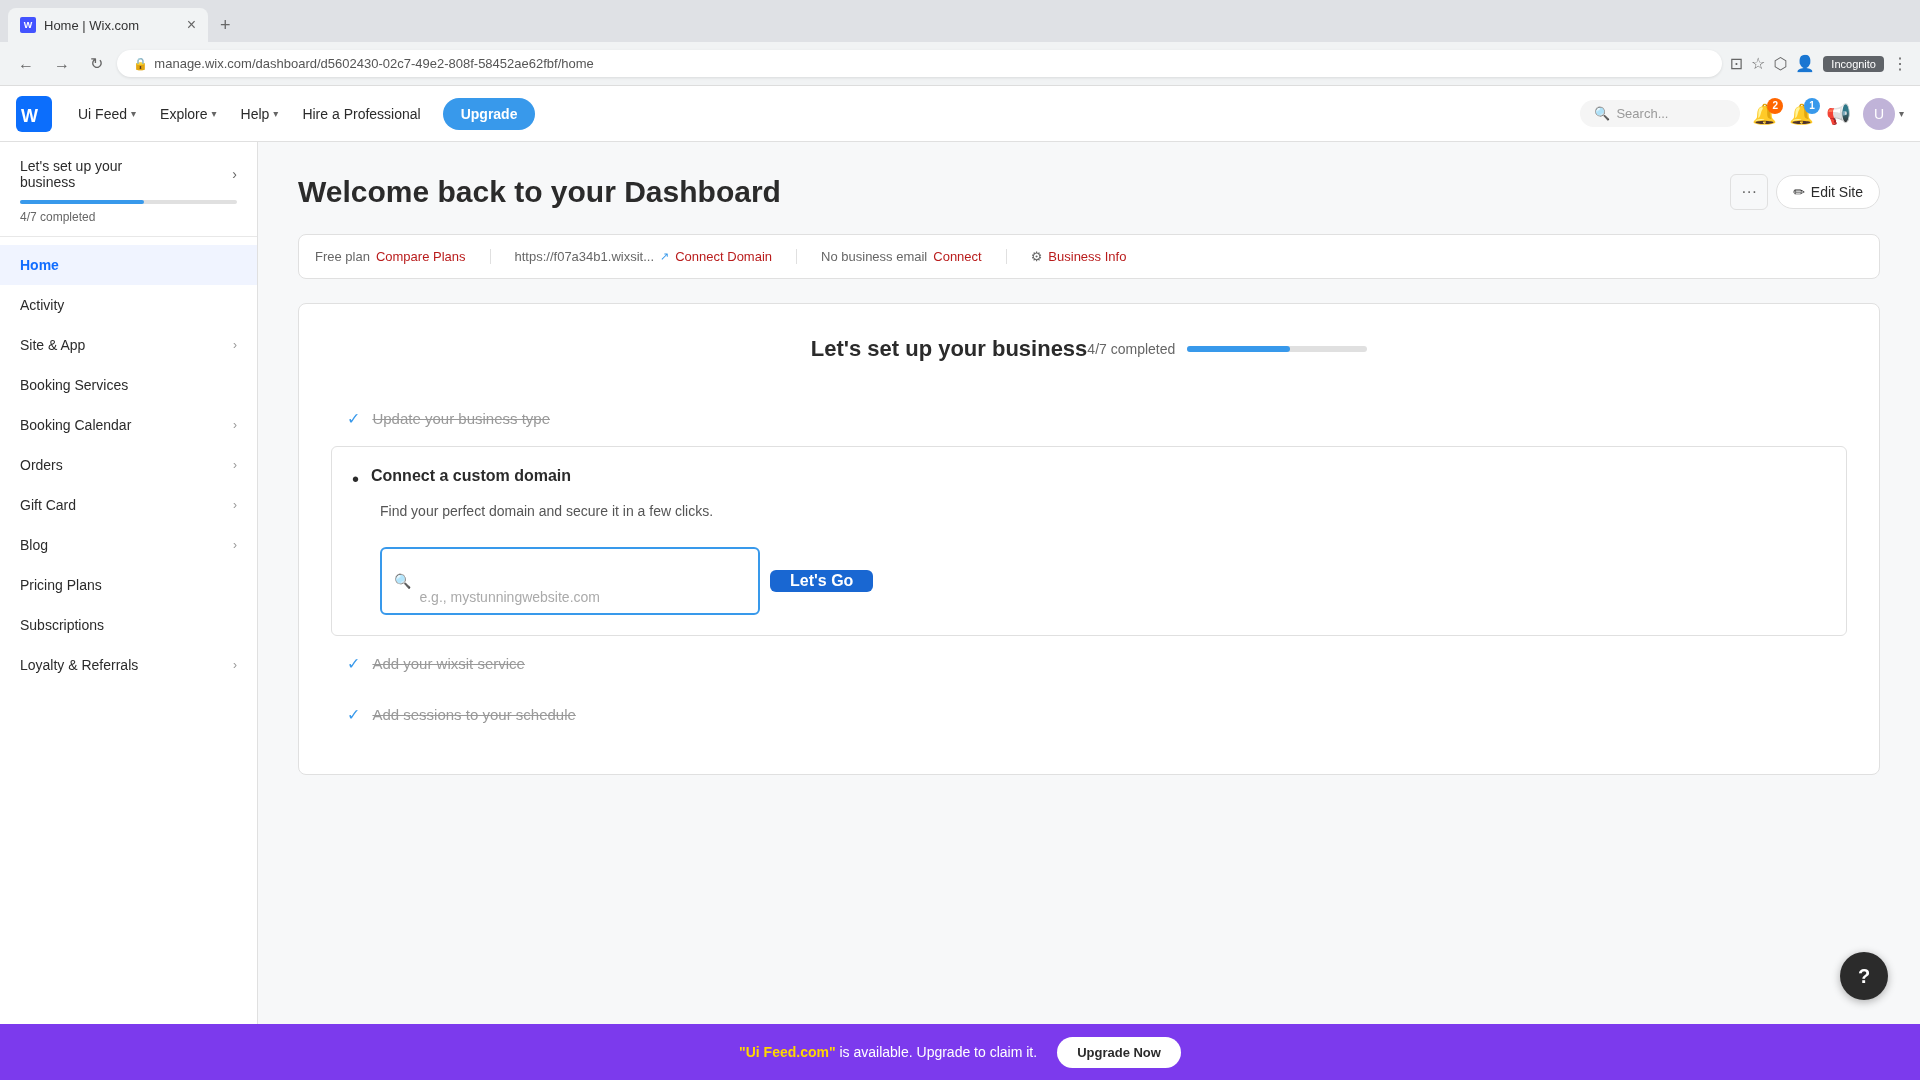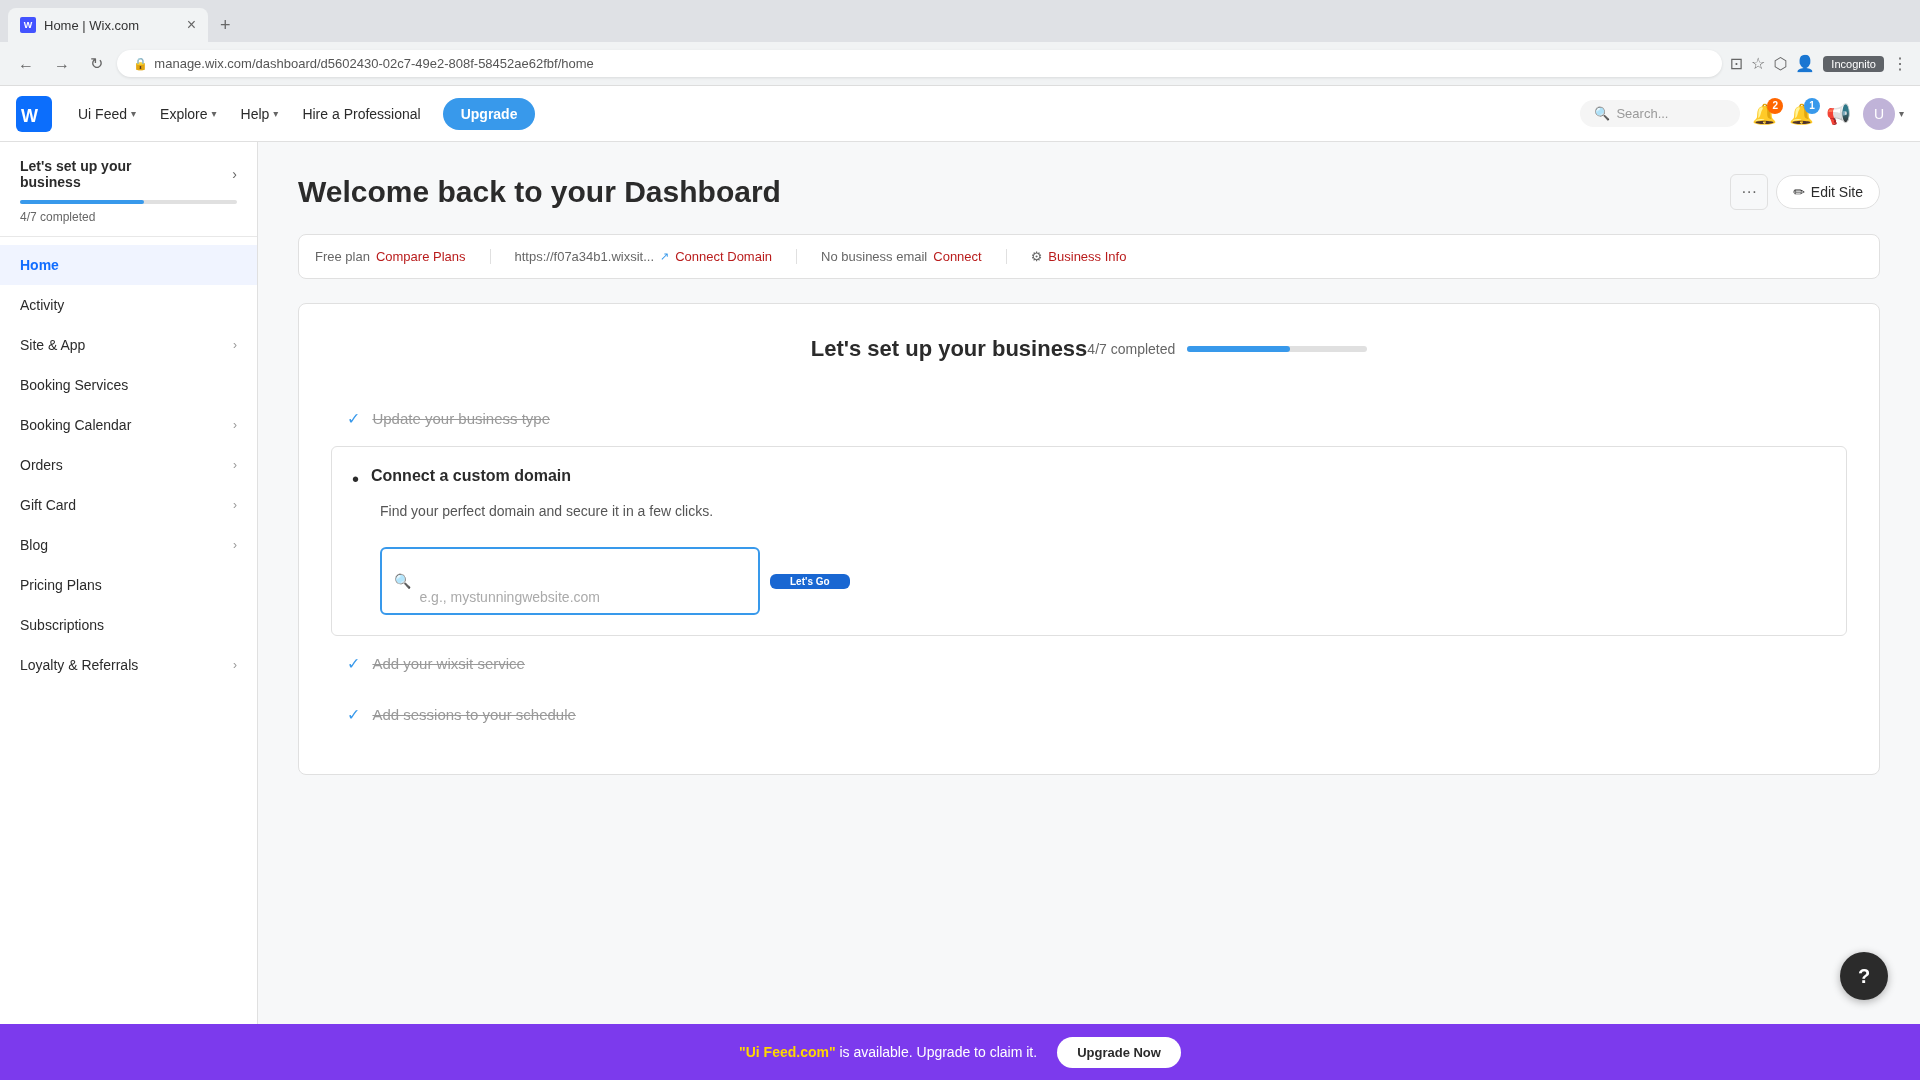--- a/index.html
+++ b/index.html
@@ -38,21 +38,21 @@
     .avatar-btn { display: flex; align-items: center; gap: 4px; cursor: pointer; }
     .avatar { width: 32px; height: 32px; background: #c0b3d8; border-radius: 50%; display: flex; align-items: center; justify-content: center; font-size: 14px; color: white; }
 
     
     .app-layout { display: flex; height: calc(1080px - 56px - 80px); }
 
     
     .sidebar { width: 258px; background: white; border-right: 1px solid #e0e0e0; overflow-y: auto; flex-shrink: 0; display: flex; flex-direction: column; position: relative; }
     .setup-section { padding: 16px 20px 12px; border-bottom: 1px solid #e8e8e8; cursor: pointer; }
     .setup-header { display: flex; align-items: center; justify-content: space-between; }
-    .setup-title { font-size: 14px; font-weight: 700; color: #2b2b2b; }
+    .setup-title { font-size: 14px; font-weight: 400; color: #2b2b2b; }
     .setup-chevron { color: #666; font-size: 14px; }
     .progress-bar-wrap { margin-top: 10px; background: #e0e0e0; border-radius: 4px; height: 4px; }
     .progress-bar-fill { height: 4px; background: #3899eb; border-radius: 4px; width: 57%; }
     .setup-completed { font-size: 12px; color: #666; margin-top: 6px; }
     .nav-items { flex: 1; padding: 8px 0; }
     .nav-item { display: flex; align-items: center; justify-content: space-between; padding: 12px 20px; cursor: pointer; color: #2b2b2b; font-size: 14px; border-radius: 0; }
     .nav-item.active { background: #f0f4ff; color: #116dff; font-weight: 600; }
     .nav-item-chevron { color: #999; font-size: 12px; }
     .quick-access { padding: 12px 20px; border-top: 1px solid #e8e8e8; display: flex; align-items: center; gap: 8px; cursor: pointer; color: #2b2b2b; font-size: 14px; }
 
@@ -86,21 +86,21 @@
     .checklist-item.active { border: 1px solid #e0e0e0; flex-direction: column; align-items: flex-start; padding: 20px; }
     .check-icon { color: #3899eb; font-size: 16px; flex-shrink: 0; }
     .dot-icon { color: #2b2b2b; font-size: 20px; flex-shrink: 0; line-height: 1; }
     .item-text { font-size: 15px; }
     .active-item-title { font-size: 16px; font-weight: 700; color: #2b2b2b; margin-bottom: 6px; }
     .active-item-desc { font-size: 14px; color: #555; margin-bottom: 16px; }
     .domain-input-row { display: flex; align-items: center; gap: 10px; }
     .domain-input { display: flex; align-items: center; border: 2px solid #3899eb; border-radius: 6px; padding: 8px 12px; gap: 8px; width: 380px; background: white; }
     .domain-input input { border: none; outline: none; font-size: 14px; color: #333; width: 100%; background: transparent; margin-top: 32px; }
     .domain-input input::placeholder { color: #aaa; }
-    .lets-go-btn { background: #1967d2; color: white; border: none; border-radius: 6px; padding: 2px 20px; font-size: 10px; font-weight: 600; cursor: pointer; }
+    .lets-go-btn { background: #1967d2; color: white; border: none; border-radius: 6px; padding: 2px 20px; font-size: 16px; font-weight: 600; cursor: pointer; }
 
     
     .bottom-banner { background: #7c3aed; color: white; height: 56px; display: flex; align-items: center; justify-content: center; gap: 20px; font-size: 14px; position: fixed; bottom: 0; left: 0; right: 0; }
     .banner-text .highlight { color: #ffd700; font-weight: 600; }
     .upgrade-now-btn { background: white; color: #2b2b2b; border: none; border-radius: 20px; padding: 8px 20px; font-size: 13px; font-weight: 600; cursor: pointer; }
 
     
     .help-bubble { position: fixed; bottom: 80px; right: 32px; width: 48px; height: 48px; background: #2b2b2b; border-radius: 50%; display: flex; align-items: center; justify-content: center; color: white; font-size: 20px; cursor: pointer; font-weight: bold; box-shadow: 0 2px 8px rgba(0,0,0,0.3); }
   </style>
 </head>

